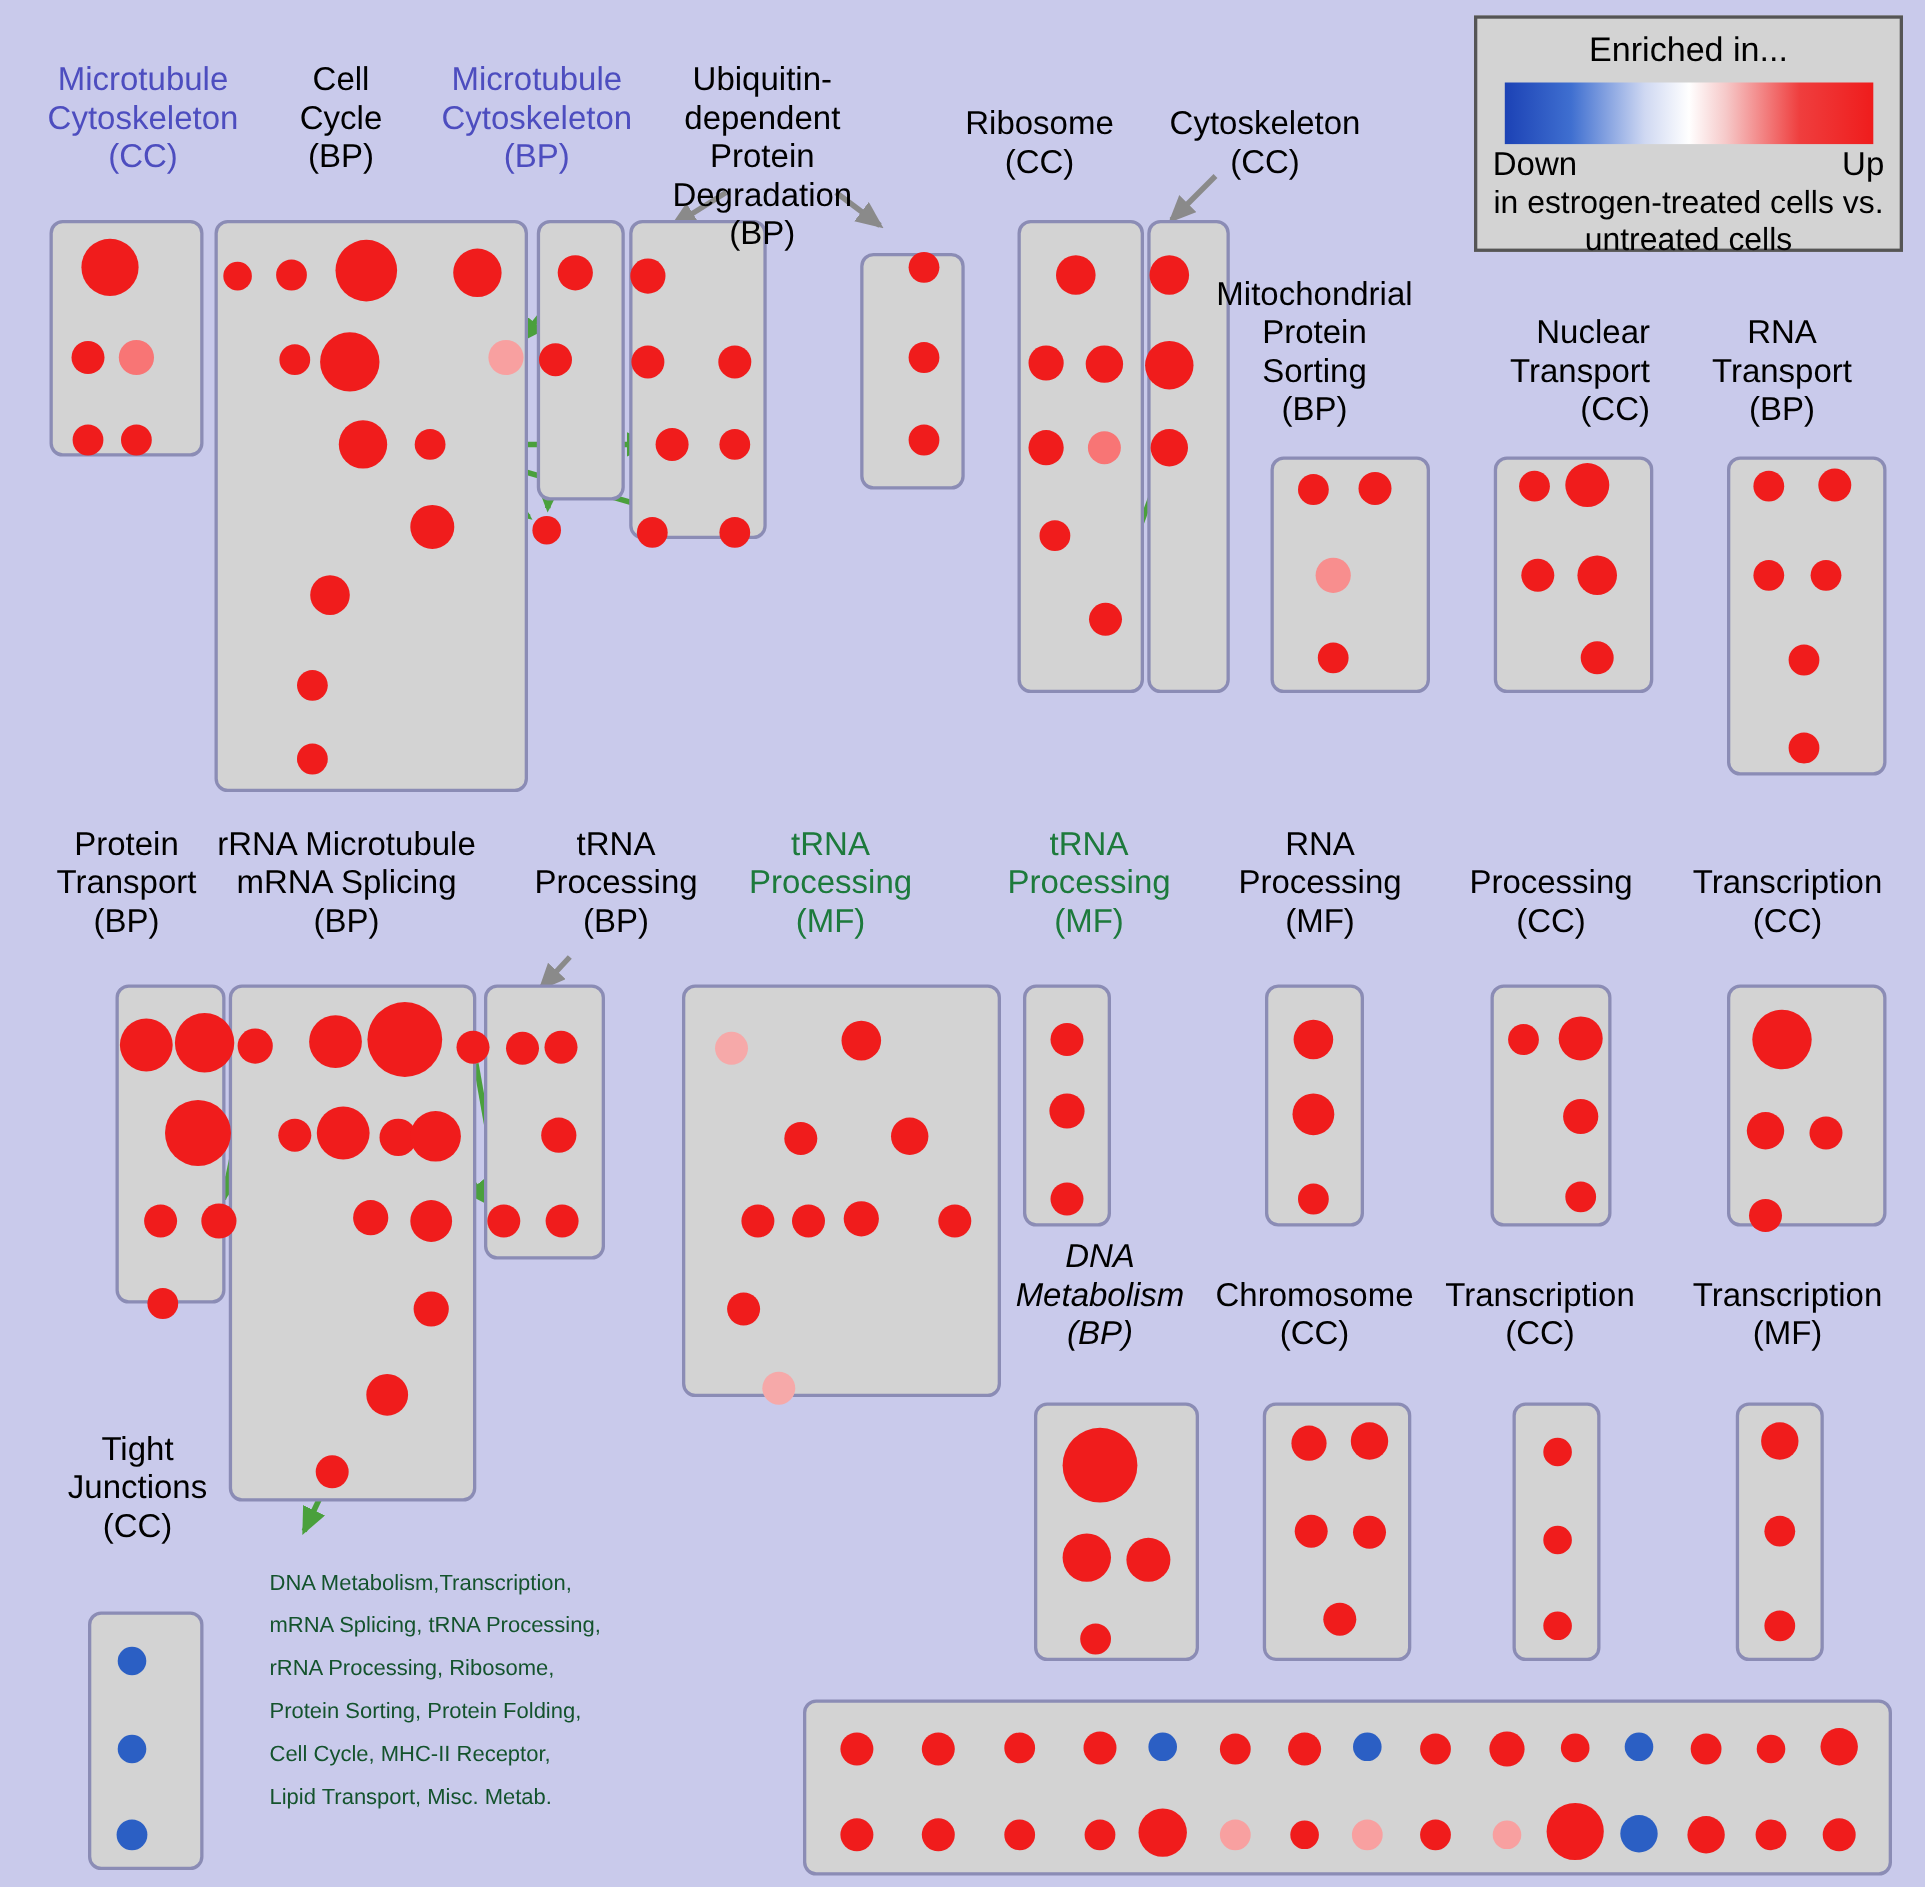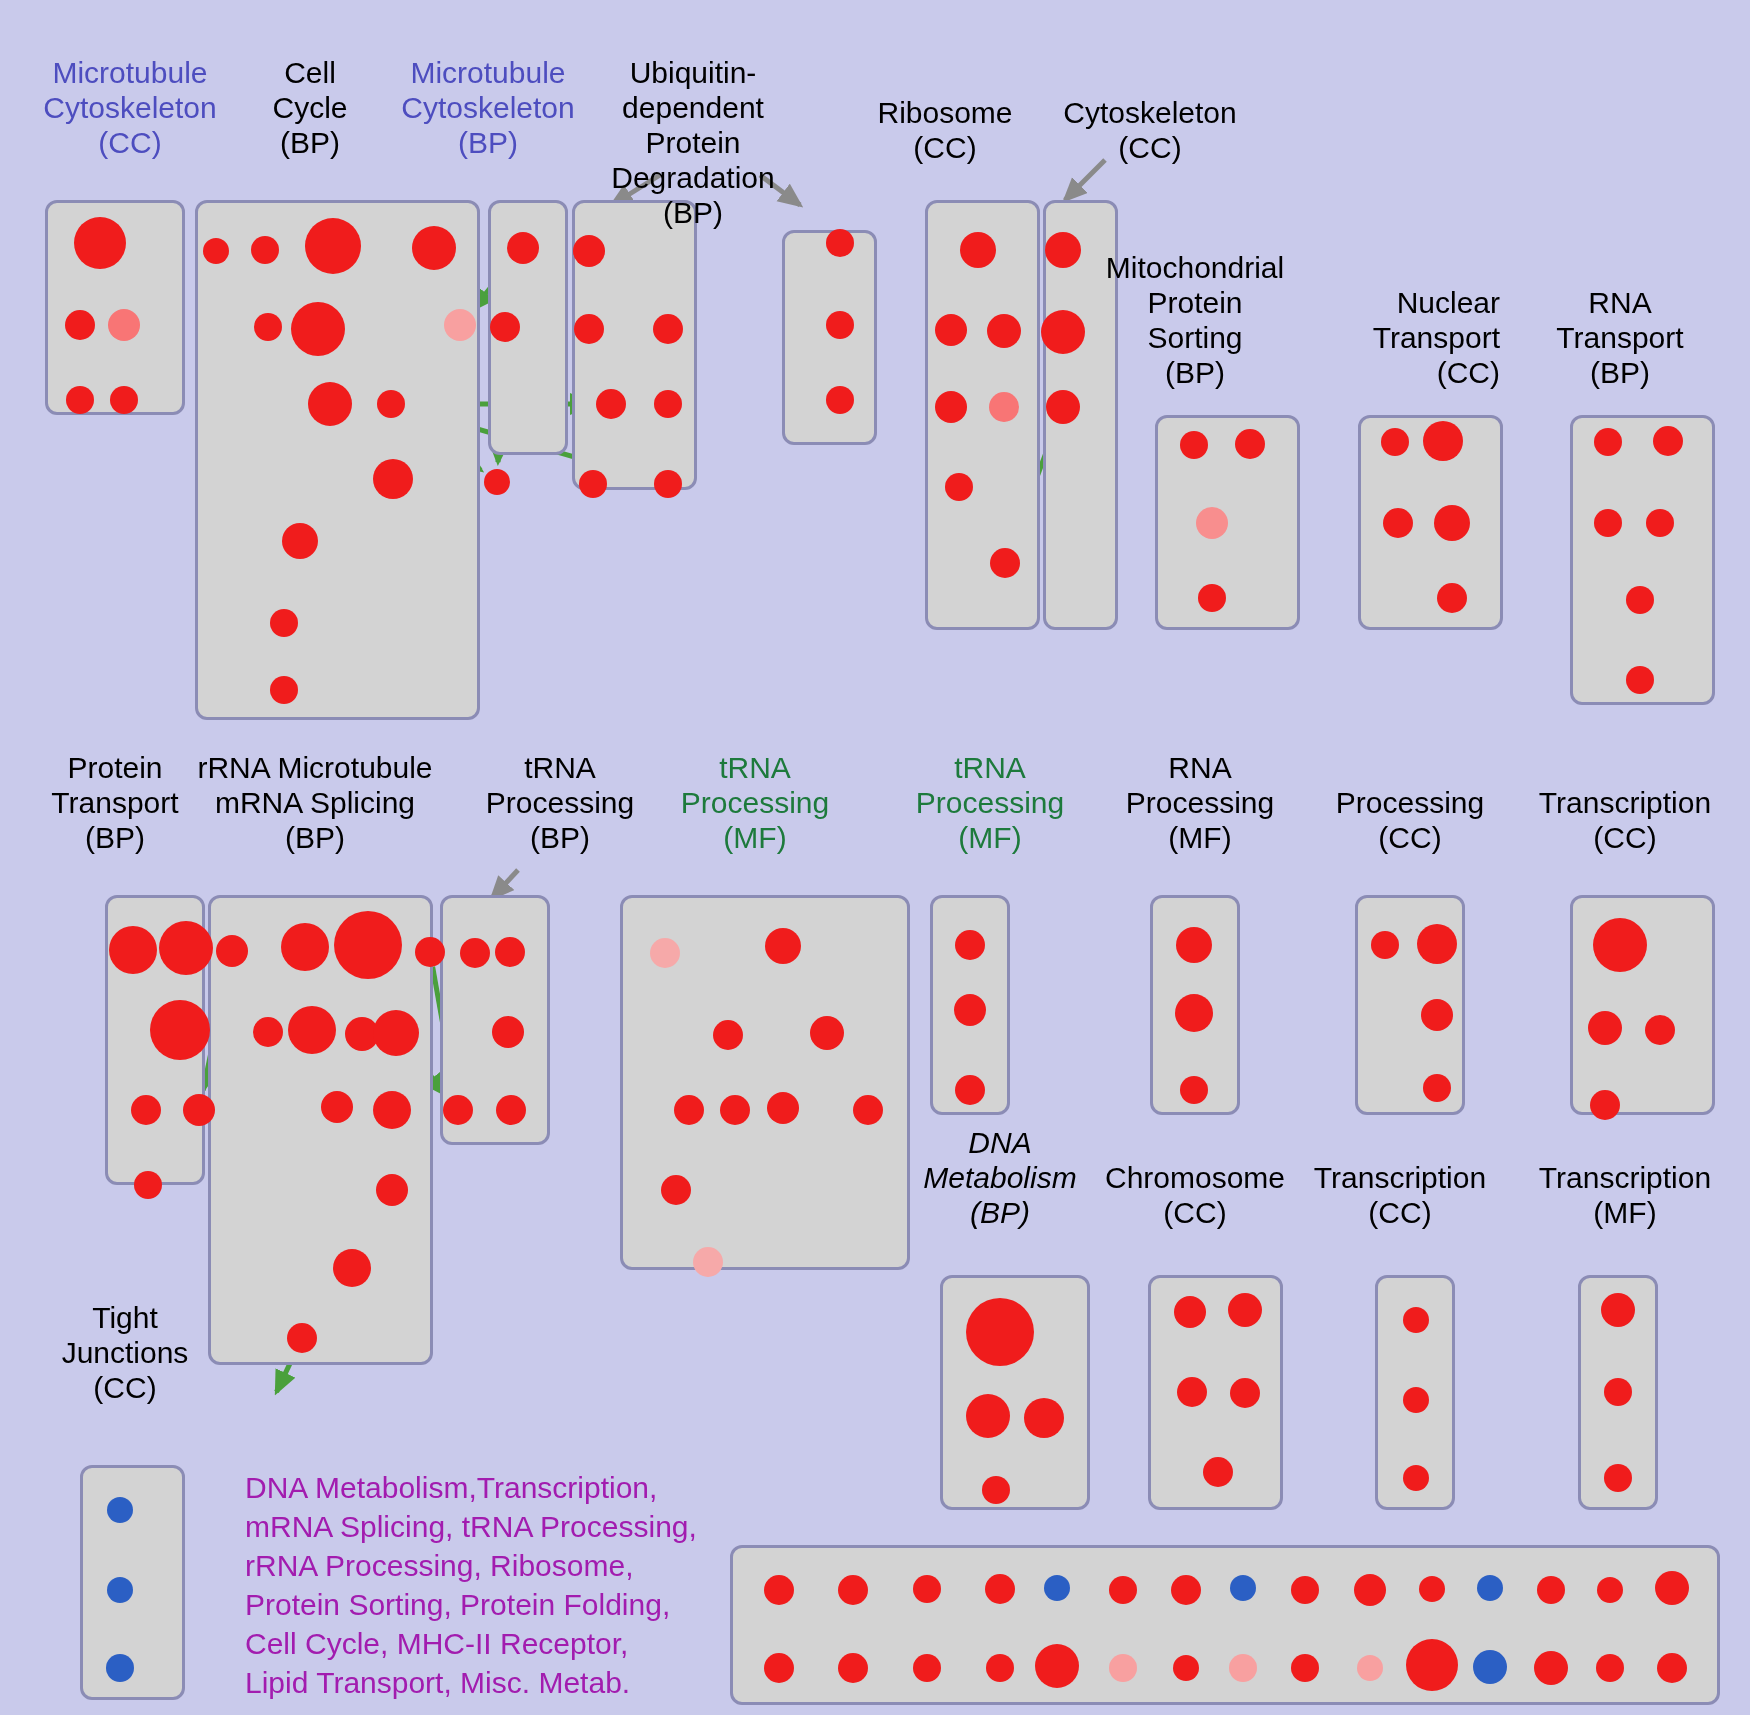--- a/index.html
+++ b/index.html
@@ -45,34 +45,43 @@
   .grad{
     margin:12px auto 0 auto;
     height:56px;
     width:335px;
     background:linear-gradient(to right,#1c42b5 0%,#3f6fd0 18%,#cfd8f2 38%,#ffffff 50%,#f6c9c9 60%,#ef3e3e 80%,#ef1c1c 100%);
   }
   .legend-row{display:flex;justify-content:space-between;padding:2px 14px 0 14px;font-size:30px;}
   .legend-sub{font-size:29px;line-height:33px;margin-top:2px;}
   .blocktext{
     position:absolute;
-    font-size:30px;
+    font-size:20px;
     line-height:39px;
-    color:#a21caf;
+    color:#14532d;
     white-space:pre-line;
     text-align:left;
-    margin-top:48px;
   }
   svg.edges{position:absolute;left:0;top:0;width:1750px;height:1715px;pointer-events:none;}
 </style>
 </head>
 <body>
 
 <div id="canvas">
 
+  <div class="legend" style="left:1340px;top:14px;width:390px;height:215px;">
+    <div class="legend-title">Enriched in...</div>
+    <div class="grad"></div>
+    <div class="legend-row">
+      <span>Down</span>
+      <span>Up</span>
+    </div>
+    <div class="legend-sub">in estrogen-treated cells
+vs. untreated cells</div>
+  </div>
 
   <div class="blocktext" style="left:245px;top:1420px;width:520px;">DNA Metabolism,Transcription,
 mRNA Splicing, tRNA Processing,
 rRNA Processing, Ribosome,
 Protein Sorting, Protein Folding,
 Cell Cycle, MHC-II Receptor,
 Lipid Transport, Misc. Metab.</div>
 
   <svg class="edges">
     <defs>

